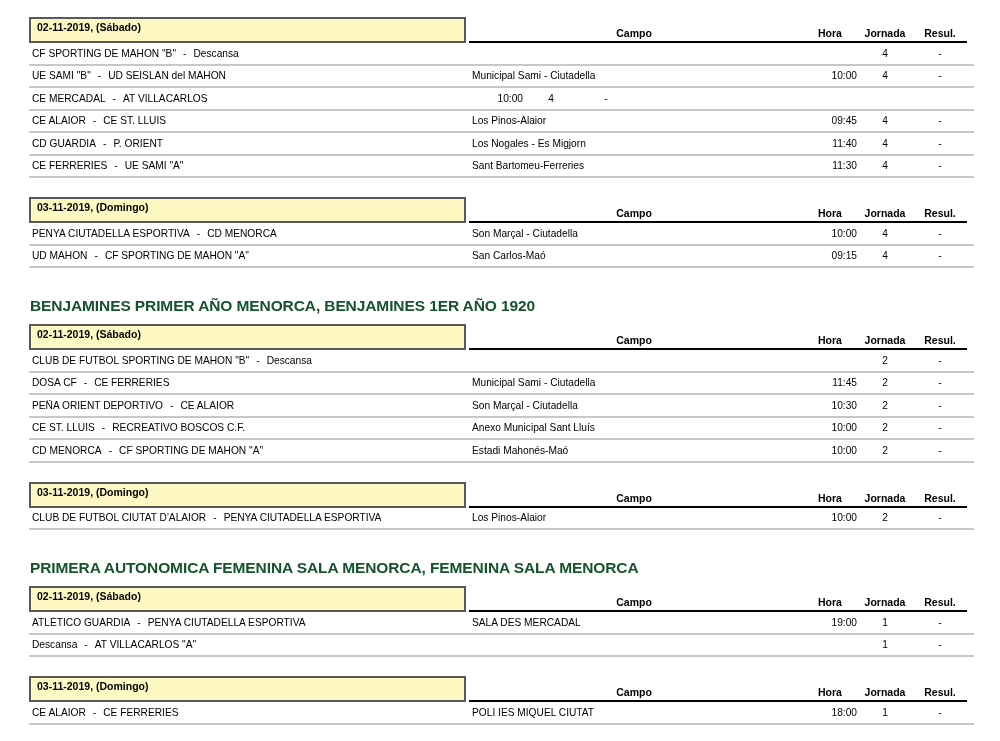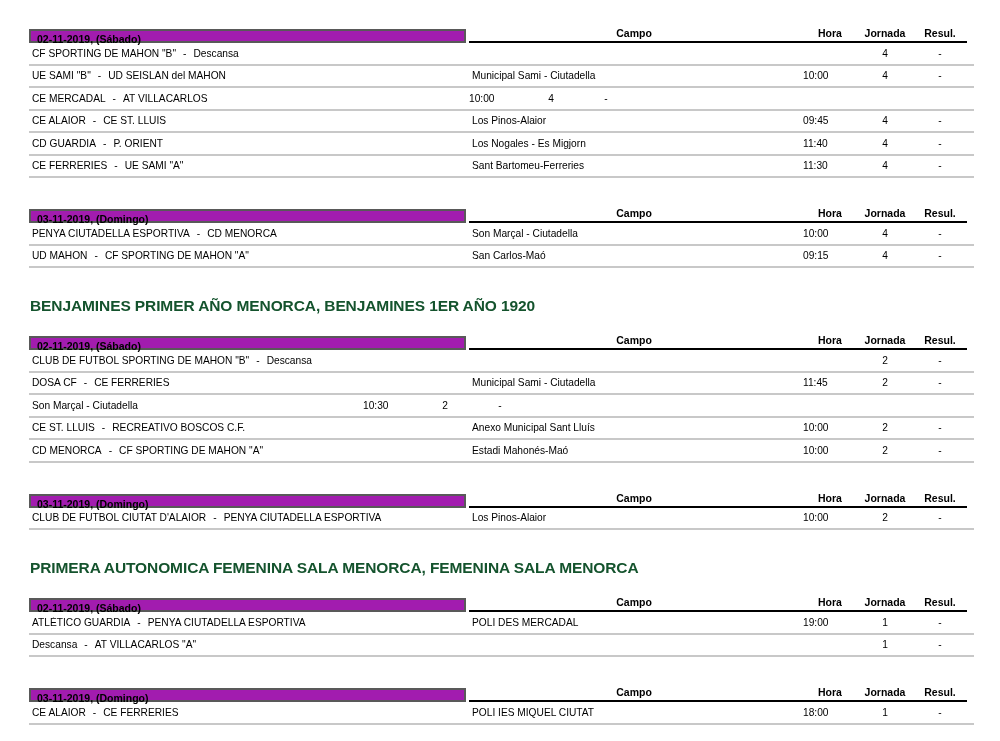--- a/index.html
+++ b/index.html
@@ -44,23 +44,23 @@
 
   .block-header {
     display: flex;
     align-items: flex-end;
     height: 21px;
   }
 
   .date-box {
     width: 437px;
     box-sizing: border-box;
-    background: #a21caf;
+    background: #fef9c3;
     border: 2px solid #595959;
-    height: 14px;
+    height: 26px;
     line-height: 14px;
     padding: 1px 0 0 6px;
     font-size: 10.5px;
     font-weight: bold;
     color: #000;
     white-space: nowrap;
   }
 
   .hdr-spacer { width: 3px; }
 
@@ -97,21 +97,21 @@
   }
   .cell-teams .sep { padding: 0 7px; }
   .cell-campo {
     width: 334px;
     padding-left: 3px;
     box-sizing: border-box;
     overflow: hidden;
   }
   .cell-hora {
     width: 54px;
-    text-align: left;
+    text-align: right;
     box-sizing: border-box;
   }
   .cell-jornada {
     width: 56px;
     text-align: center;
     box-sizing: border-box;
   }
   .cell-resul {
     width: 54px;
     text-align: center;
@@ -224,20 +224,21 @@
           <div class="cell-resul">-</div>
         </div>
         <div class="match-row">
           <div class="cell-teams"><span>DOSA CF</span><span class="sep">-</span><span>CE FERRERIES</span></div>
           <div class="cell-campo">Municipal Sami - Ciutadella</div>
           <div class="cell-hora">11:45</div>
           <div class="cell-jornada">2</div>
           <div class="cell-resul">-</div>
         </div>
         <div class="match-row">
+          <div class="cell-teams"><span>PEÑA ORIENT DEPORTIVO</span><span class="sep">-</span><span>CE ALAIOR</span></div>
           <div class="cell-campo">Son Marçal - Ciutadella</div>
           <div class="cell-hora">10:30</div>
           <div class="cell-jornada">2</div>
           <div class="cell-resul">-</div>
         </div>
         <div class="match-row">
           <div class="cell-teams"><span>CE ST. LLUIS</span><span class="sep">-</span><span>RECREATIVO BOSCOS C.F.</span></div>
           <div class="cell-campo">Anexo Municipal Sant Lluís</div>
           <div class="cell-hora">10:00</div>
           <div class="cell-jornada">2</div>
@@ -279,21 +280,21 @@
           <div class="date-box">02-11-2019,  (Sábado)</div>
           <div class="hdr-spacer"></div>
           <div class="hdr-cell hdr-campo">Campo</div>
           <div class="hdr-cell hdr-gap"></div>
           <div class="hdr-cell hdr-hora">Hora</div>
           <div class="hdr-cell hdr-jornada">Jornada</div>
           <div class="hdr-cell hdr-resul">Resul.</div>
         </div>
         <div class="match-row">
           <div class="cell-teams"><span>ATLÉTICO GUARDIA</span><span class="sep">-</span><span>PENYA CIUTADELLA ESPORTIVA</span></div>
-          <div class="cell-campo">POLI DES MERCADAL</div>
+          <div class="cell-campo">SALA DES MERCADAL</div>
           <div class="cell-hora">19:00</div>
           <div class="cell-jornada">1</div>
           <div class="cell-resul">-</div>
         </div>
         <div class="match-row">
           <div class="cell-teams"><span>Descansa</span><span class="sep">-</span><span>AT VILLACARLOS "A"</span></div>
           <div class="cell-campo"></div>
           <div class="cell-hora"></div>
           <div class="cell-jornada">1</div>
           <div class="cell-resul">-</div>

